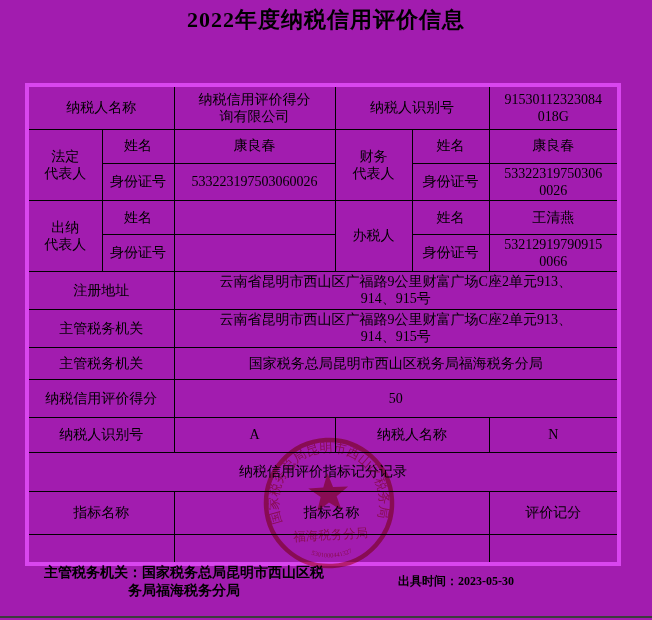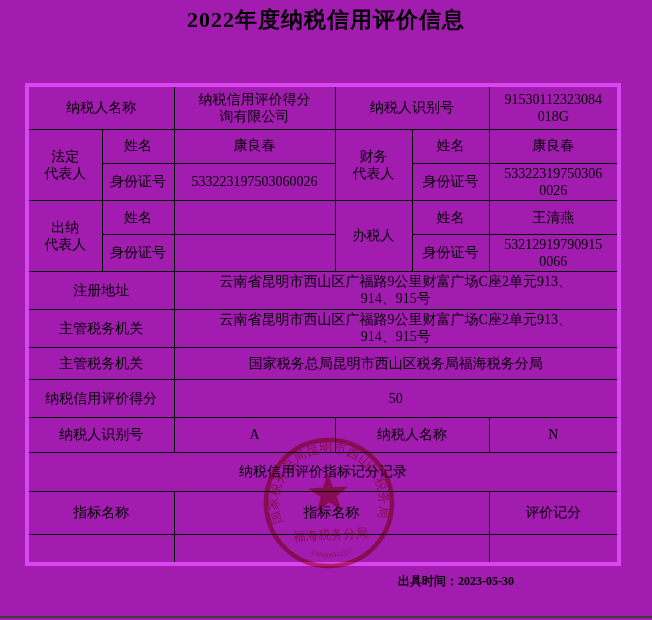--- a/index.html
+++ b/index.html
@@ -148,18 +148,19 @@
       <textPath href="#arcTop" startOffset="50%" text-anchor="middle">国家税务总局昆明市西山区税务局</textPath>
     </text>
     <polygon fill="#cf5260" transform="translate(0,-9)" points="0,-21 4.9,-6.8 20,-6.5 8,2.6 12.3,17 0,8.4 -12.3,17 -8,2.6 -20,-6.5 -4.9,-6.8"></polygon>
     <text x="0" y="36" text-anchor="middle" font-size="12.5" fill="#cf5260">福海税务分局</text>
     <path id="arcBot" d="M -32 44 A 54 54 0 0 0 32 44" fill="none"></path>
     <text font-size="6.5" fill="#cf5260">
       <textPath href="#arcBot" startOffset="50%" text-anchor="middle">5301000441327</textPath>
     </text>
   </svg>
 
+  <div class="footer-left"><span>主管税务机关：</span><span>国家税务总局昆明市西山区税务局福海税务分局</span></div>
 
   <div class="footer-right"><span>出具时间：</span><span>2023-05-30</span></div>
 
   <div class="bottom-rule"></div>
 
 </div>
 
 </body></html>

